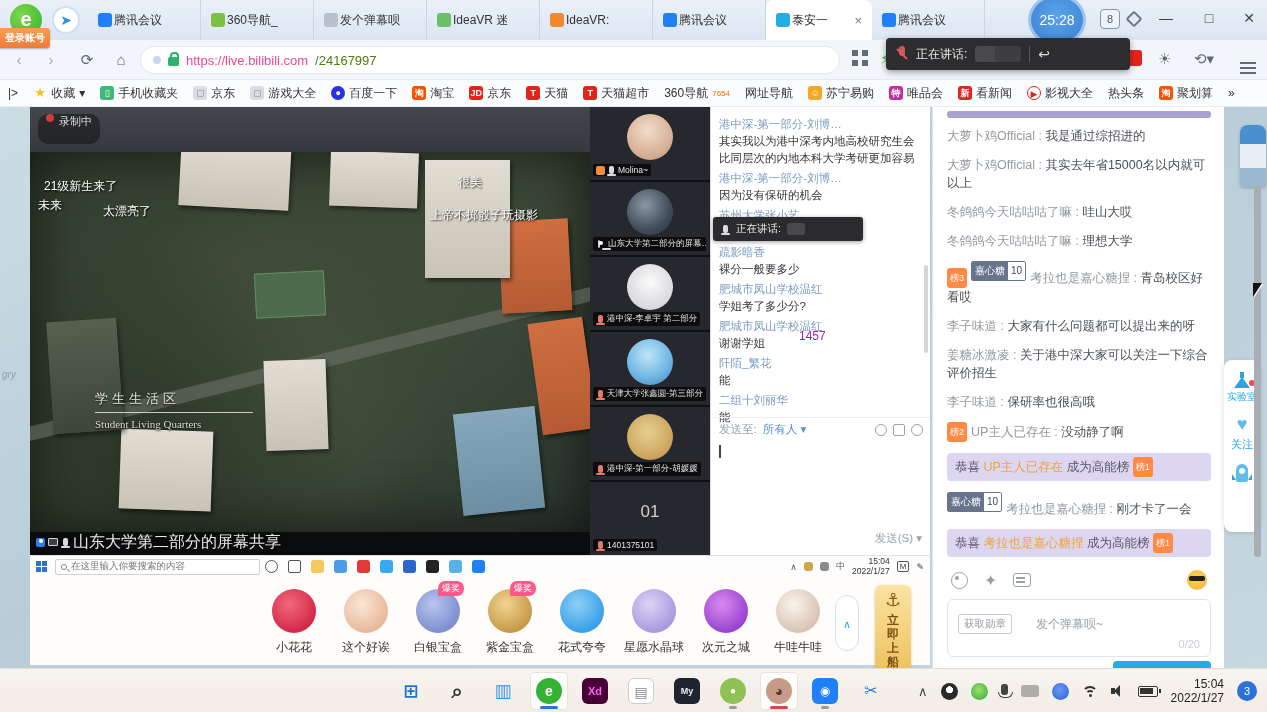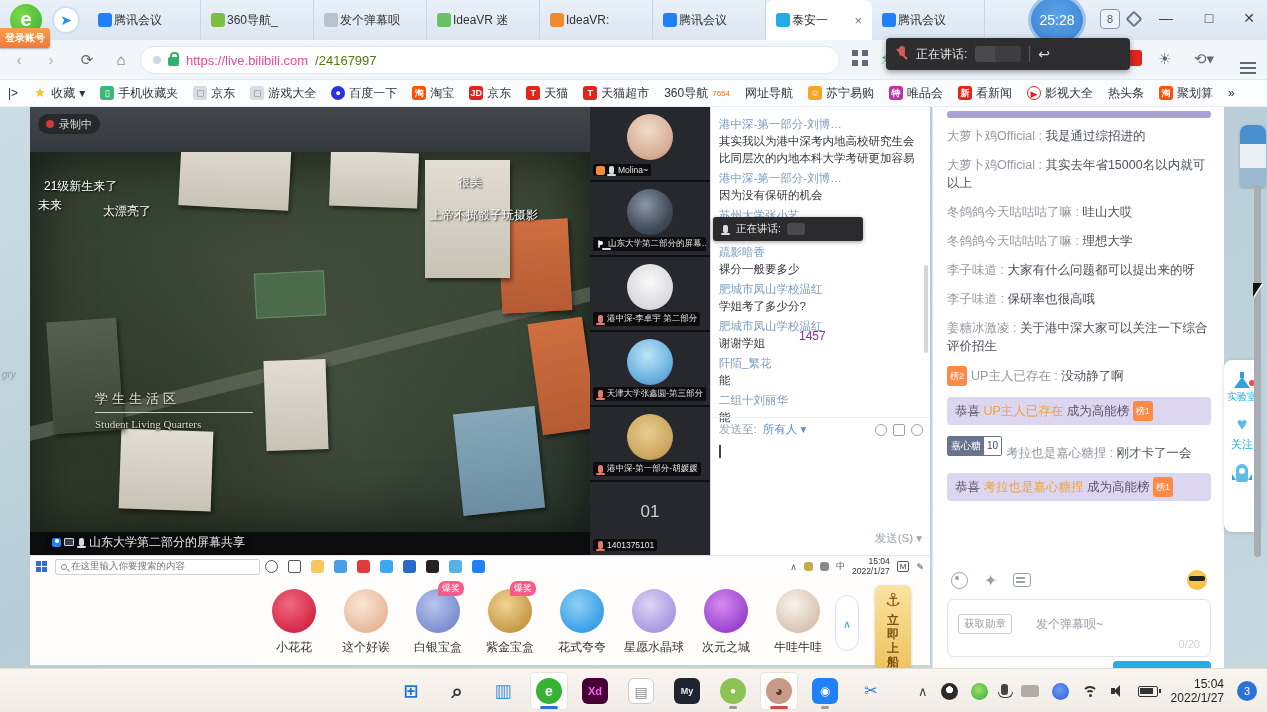--- a/index.html
+++ b/index.html
@@ -67,44 +67,44 @@
   .bmic{width:14px;height:14px;border-radius:3px;display:inline-block;color:#fff;font-size:9px;line-height:14px;text-align:center;font-weight:bold;}
 
   
   .page{position:absolute;left:0;top:107px;width:1267px;height:561px;
     background:linear-gradient(155deg,#ccdde4,#b8cdd8 45%,#c6d8e0);overflow:hidden;}
   .wp-text{position:absolute;left:2px;top:262px;color:#8d9ca8;font-size:10px;font-style:italic;}
 
   .video{position:absolute;left:30px;top:0;width:900px;height:470px;background:#101114;}
   .vmain{position:absolute;left:0;top:0;width:560px;height:448px;background:#17191c;overflow:hidden;}
   .vtopbar{position:absolute;left:0;top:0;width:560px;height:45px;background:linear-gradient(#43464c,#35383d);}
-  .recbadge{position:absolute;left:8px;top:7px;background:rgba(20,20,20,.55);border-radius:10px;height:20px;
-    display:flex;align-items:center;gap:5px;padding:0 8px;color:#ddd;font-size:11px;}
+  .recbadge{position:absolute;left:8px;top:7px;background:rgba(20,20,20,.55);border-radius:10px;height:30px;
+    display:flex;align-items:flex-start;gap:5px;padding:0 8px;color:#ddd;font-size:11px;}
   .recdot{width:8px;height:8px;border-radius:50%;background:#d03a3a;}
   .campus{position:absolute;left:0;top:45px;width:560px;height:380px;
     background:
      radial-gradient(circle at 20% 80%,#2a3526 0,transparent 40%),
      radial-gradient(circle at 70% 30%,#3d4a38 0,transparent 45%),
      radial-gradient(circle at 45% 55%,#46523e 0,transparent 50%),
      linear-gradient(135deg,#333f2f,#3e4a37 50%,#2c3830);
     box-shadow:inset 0 0 60px rgba(0,0,0,.65);overflow:hidden;}
   .bldg{position:absolute;box-shadow:2px 3px 4px rgba(0,0,0,.45);}
   .bldg.white{background:linear-gradient(#e2ddd2,#c9c3b6);}
   .bldg.orange{background:linear-gradient(#cf6f40,#b55a33);}
   .bldg.blue{background:linear-gradient(#86a8ba,#6b8ea2);}
   .bldg.dark{background:linear-gradient(#55604f,#3c4639);}
   .court{position:absolute;background:#4c6b4a;border:1px solid #6a8a66;}
   .road{position:absolute;background:#6b7266;opacity:.6;}
   .danmaku{position:absolute;color:#fff;font-size:12px;text-shadow:1px 1px 2px #000;white-space:nowrap;}
   .caption-cn{position:absolute;left:65px;top:238px;color:#e8e4da;font-size:13px;letter-spacing:4px;text-shadow:0 1px 2px #000;}
   .caption-line{position:absolute;left:65px;top:260px;width:158px;height:1px;background:rgba(240,240,230,.8);}
   .caption-en{position:absolute;left:65px;top:266px;color:#ded9cc;font-size:11px;font-family:"Liberation Serif","DejaVu Serif",serif;text-shadow:0 1px 2px #000;}
   .blackstrip{position:absolute;left:0;top:425px;width:560px;height:23px;background:#0b0c0e;}
-  .sharelabel{position:absolute;left:16px;top:427px;height:16px;background:rgba(10,10,12,.85);display:flex;align-items:center;gap:3px;
-    padding:0 6px;color:#e8e8e8;font-size:12px;text-align:right;}
+  .sharelabel{position:absolute;left:0;top:427px;height:16px;background:rgba(10,10,12,.85);display:flex;align-items:center;gap:3px;
+    padding:0 6px;color:#e8e8e8;font-size:16px;text-align:right;}
   .mini-person{width:9px;height:9px;background:#2a7ff0;border-radius:2px;position:relative;}
   .mini-person:before{content:"";position:absolute;left:2.5px;top:1px;width:4px;height:4px;border-radius:50%;background:#fff;}
   .mini-screen{width:10px;height:8px;border:1px solid #cfd4da;border-radius:1px;background:#3a3f46;}
   .mini-mic{width:5px;height:8px;background:#d8dce2;border-radius:2px;position:relative;margin:0 2px;}
   .mini-mic:after{content:"";position:absolute;left:-2px;bottom:-2px;width:9px;height:2px;background:#d8dce2;border-radius:1px;}
   .mini-mic.red{background:#e07a6a;}
   .mini-mic.red:after{background:#e07a6a;}
   .mini-host{width:9px;height:9px;background:#f08c3c;border-radius:2px;}
 
   .plist{position:absolute;left:560px;top:0;width:120px;height:448px;background:#0e0f12;display:flex;flex-direction:column;gap:2px;}
@@ -600,23 +600,24 @@
         </div>
       </div>
 
     <div class="livechat">
       <div class="lc-scrollind"></div>
       <div class="lc-log" id="lclog">
           <div class="lc-item"><span class="lc-user">大萝卜鸡Official : </span><span>我是通过综招进的</span></div>
           <div class="lc-item"><span class="lc-user">大萝卜鸡Official : </span><span>其实去年省15000名以内就可以上</span></div>
           <div class="lc-item"><span class="lc-user">冬鸽鸽今天咕咕咕了嘛 : </span><span>哇山大哎</span></div>
           <div class="lc-item"><span class="lc-user">冬鸽鸽今天咕咕咕了嘛 : </span><span>理想大学</span></div>
+          <div class="lc-item"><span class="lc-rank">榜3</span><span class="lc-medal"><span class="mn">嘉心糖</span><span class="ml">10</span></span><span class="lc-user">考拉也是嘉心糖捏 : </span><span>青岛校区好看哎</span></div>
           <div class="lc-item"><span class="lc-user">李子味道 : </span><span>大家有什么问题都可以提出来的呀</span></div>
+          <div class="lc-item"><span class="lc-user">姜糖冰激凌 : </span><span>关于港中深大家可以关注一下综合评价招生</span></div>
           <div class="lc-item"><span class="lc-user">李子味道 : </span><span>保研率也很高哦</span></div>
-          <div class="lc-item"><span class="lc-user">姜糖冰激凌 : </span><span>关于港中深大家可以关注一下综合评价招生</span></div>
           <div class="lc-item"><span class="lc-rank">榜2</span><span class="lc-user">UP主人已存在 : </span><span>没动静了啊</span></div>
           <div class="lc-banner"><span>恭喜 </span><span class="bu">UP主人已存在</span><span> 成为高能榜 </span><span class="lc-rank">榜1</span></div>
           <div class="lc-item"><span class="lc-medal"><span class="mn">嘉心糖</span><span class="ml">10</span></span><span class="lc-user">考拉也是嘉心糖捏 : </span><span>刚才卡了一会</span></div>
           <div class="lc-banner"><span>恭喜 </span><span class="bu">考拉也是嘉心糖捏</span><span> 成为高能榜 </span><span class="lc-rank">榜1</span></div>
         </div>
       <div class="lc-tools">
         <span class="tool-circ"></span>
         <span class="tool-star">✦</span>
         <span class="tool-list"></span>
         <span class="tool-emoji"></span>

